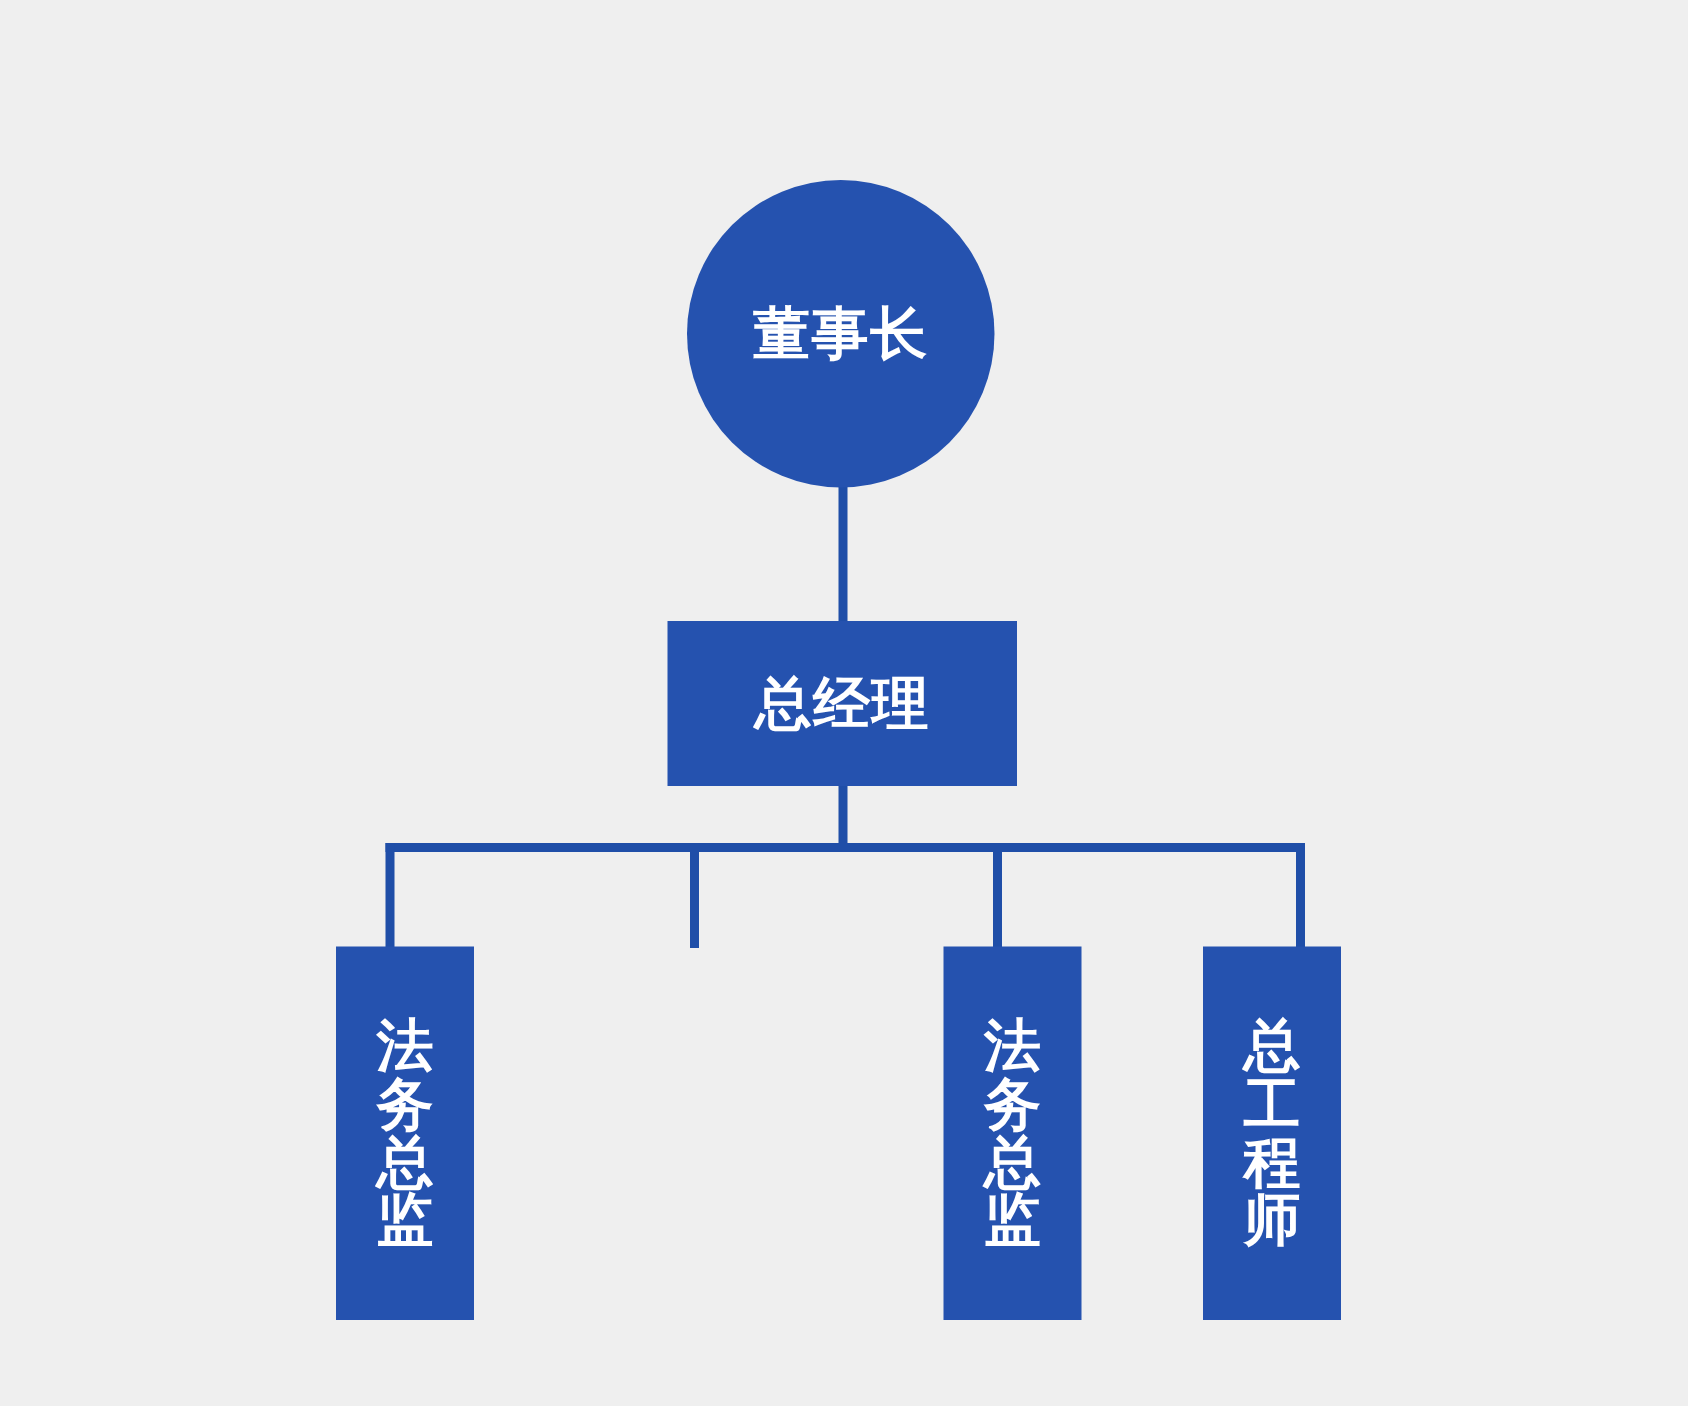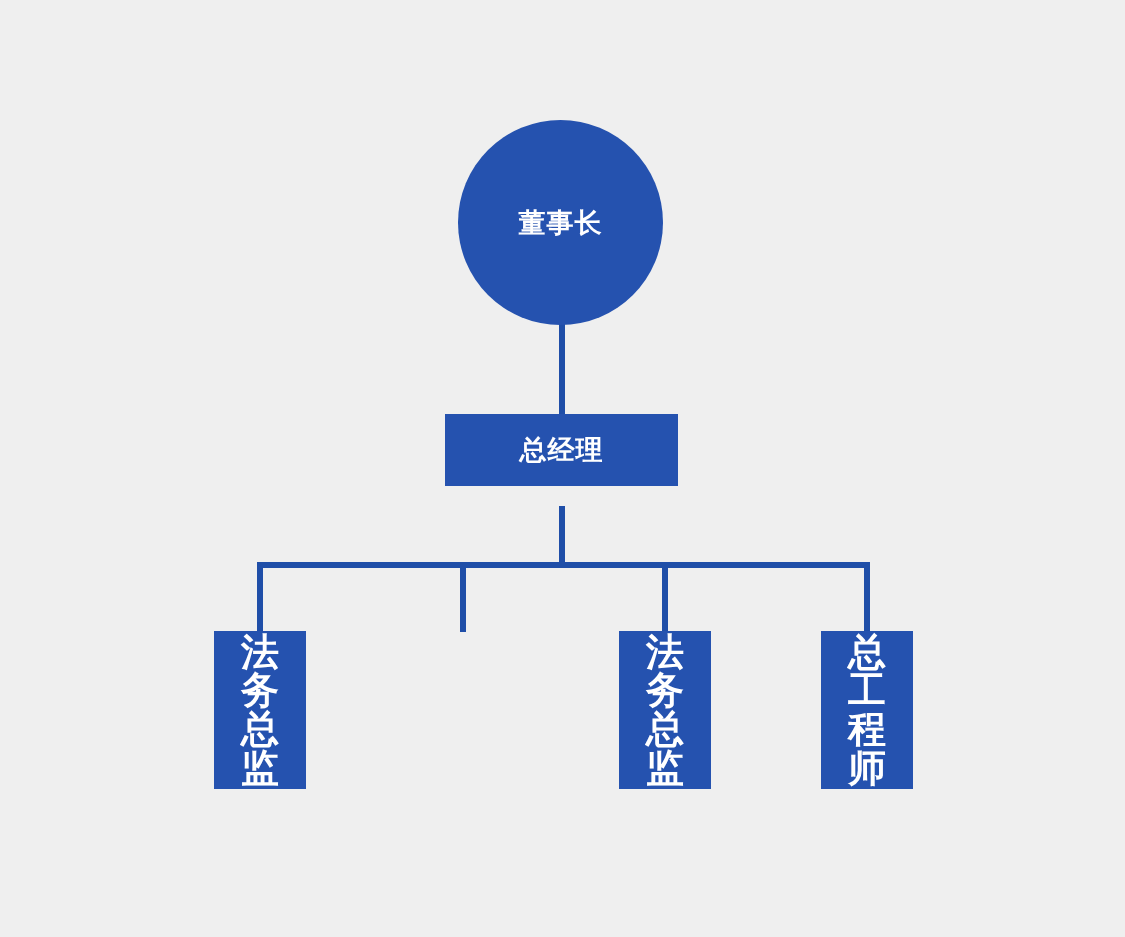--- a/index.html
+++ b/index.html
@@ -27,32 +27,32 @@
     align-items:center;
     justify-content:center;
   }
   .circle{
     left:458px;top:120px;
     width:205px;height:205px;
     border-radius:50%;
   }
   .gm{
     left:445px;top:414px;
-    width:233px;height:72px;
+    width:233px;height:110px;
   }
   .vbox{
     top:631px;
-    width:92px;height:158px;
+    width:92px;height:249px;margin-left:10px;
   }
   .b1{left:214px;}
   .b2{left:417px;}
   .b3{left:619px;}
-  .b4{left:821px;}
+  .b4{left:792px;}
   .hlabel{
-    font-size:27px;
+    font-size:38px;
     font-weight:bold;
     letter-spacing:1px;
     white-space:nowrap;
   }
   .vlabel{
     font-size:38px;
     font-weight:bold;
     line-height:1.02;
     width:1.1em;
     word-break:break-all;

